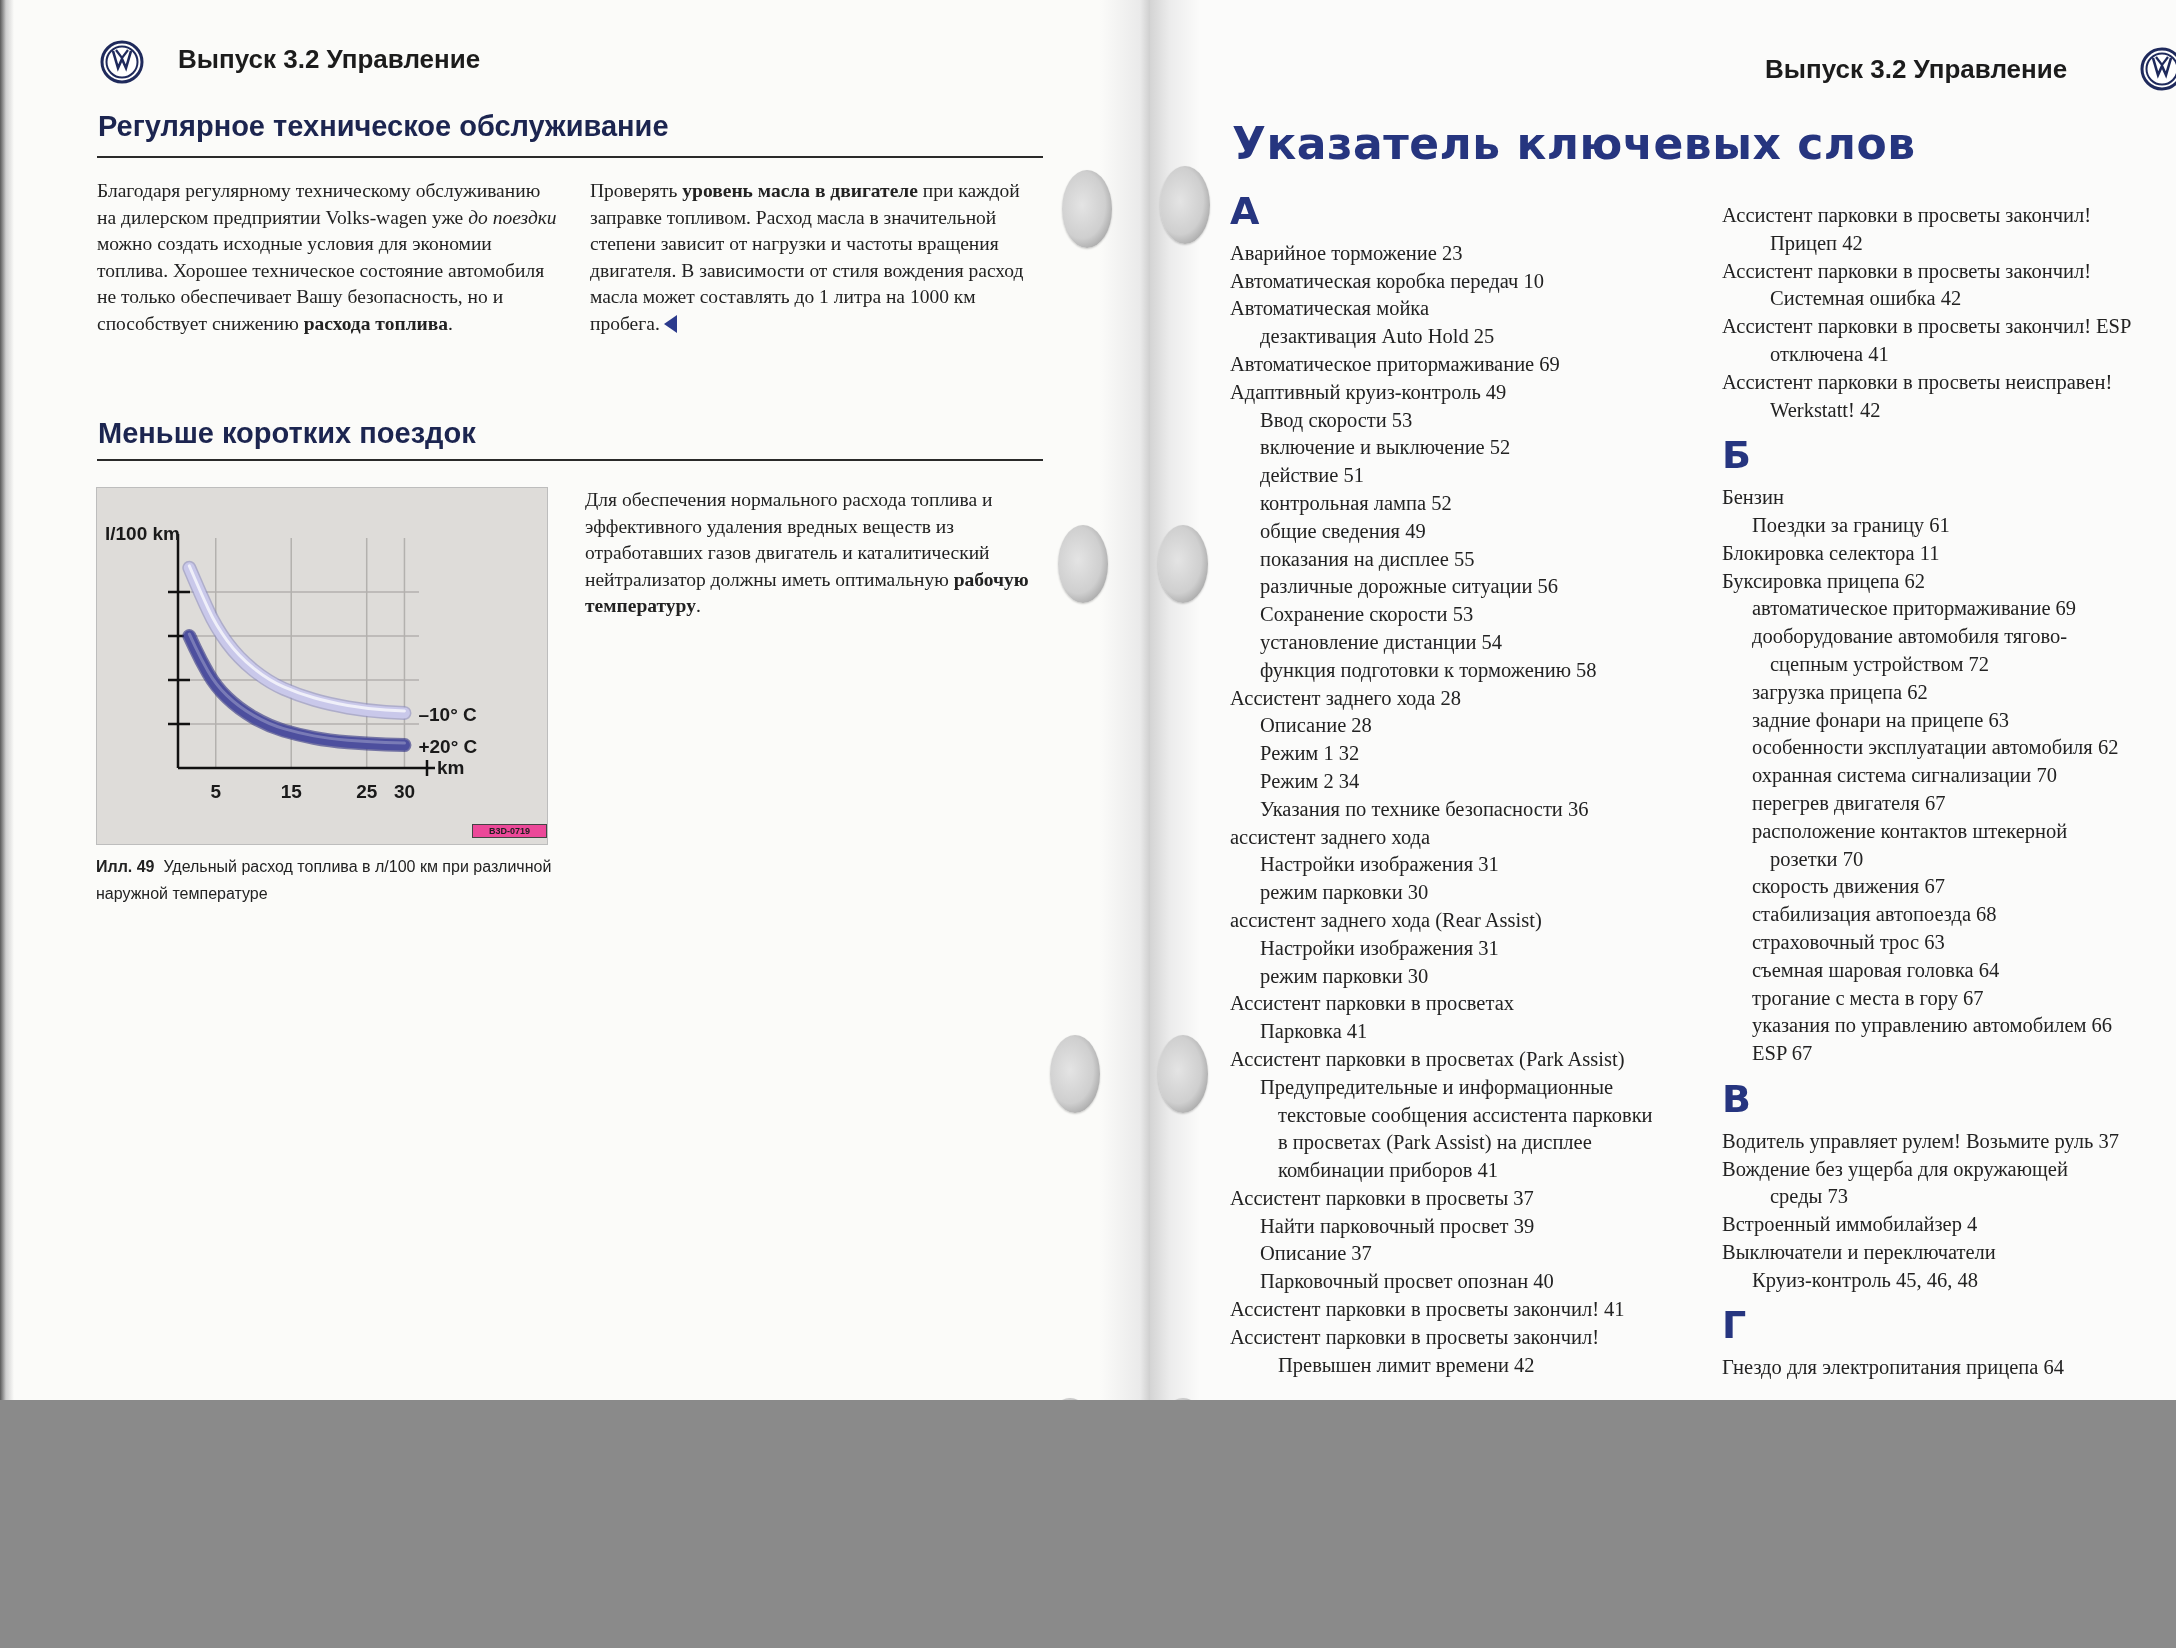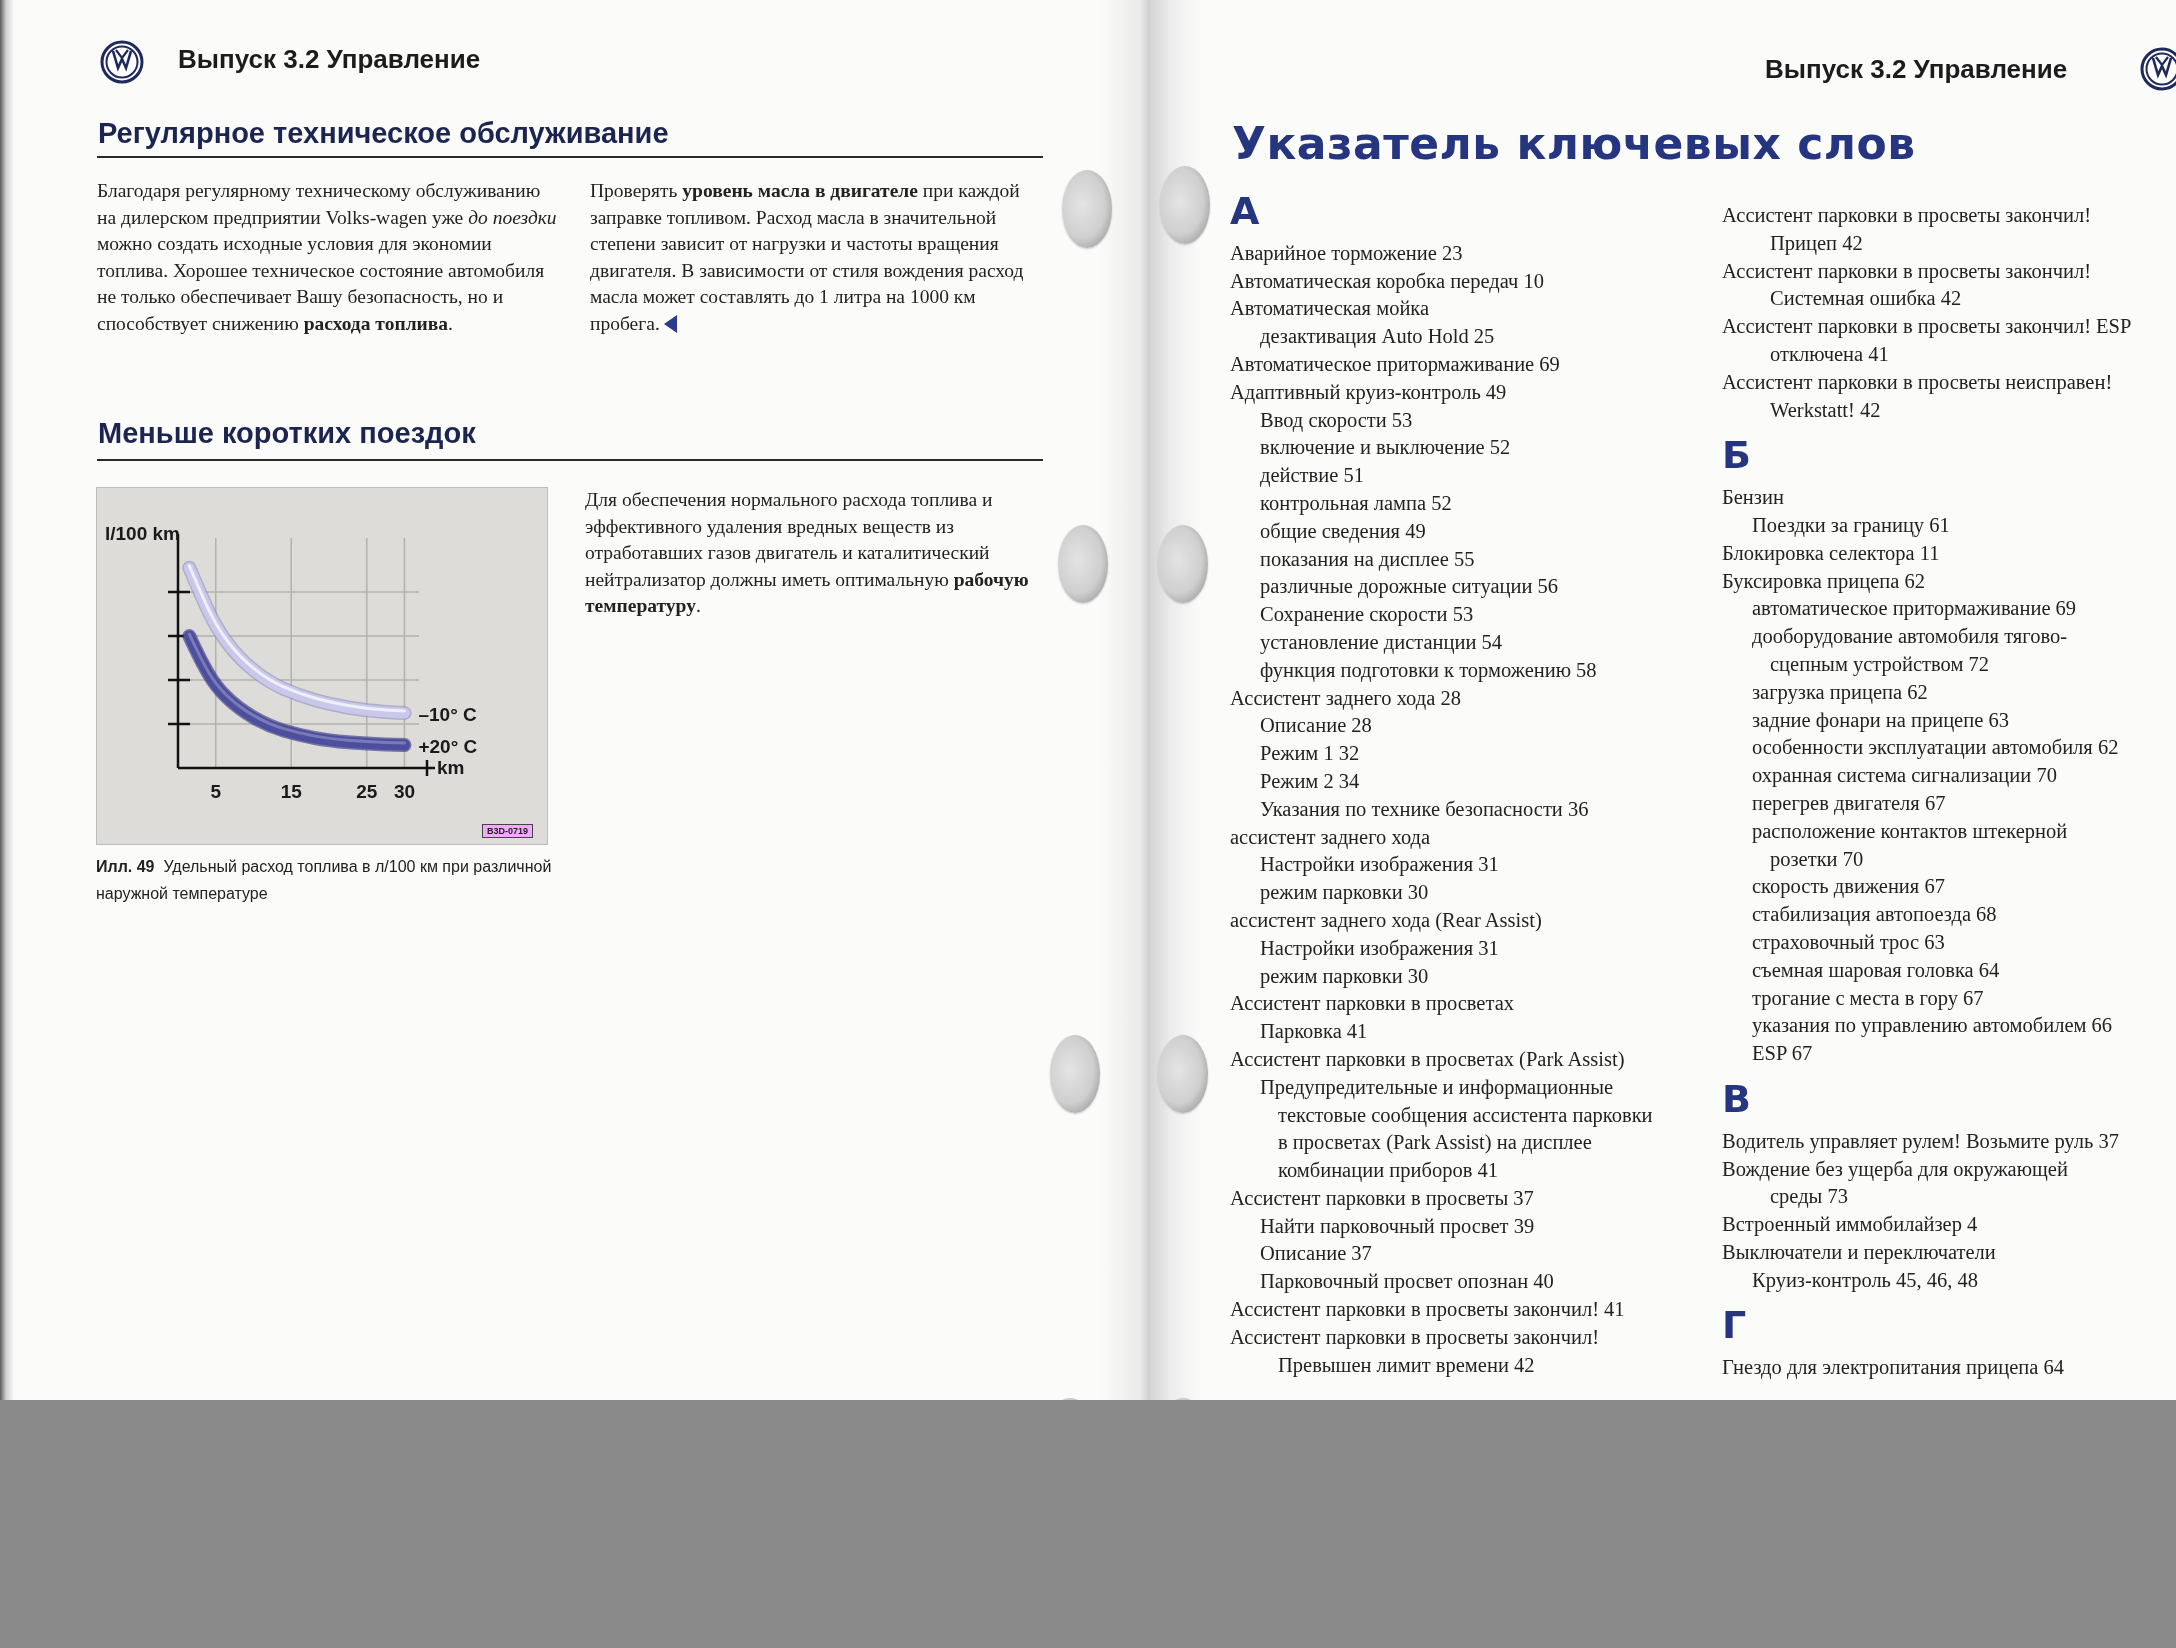--- a/index.html
+++ b/index.html
@@ -34,21 +34,21 @@
 
 <div id="left-page" class="page">
   <svg class="abs vw" style="left:100px;top:40px;" viewBox="0 0 44 44">
     <circle cx="22" cy="22" r="20" fill="#fff" stroke="#1f2a5c" stroke-width="3"></circle>
     <circle cx="22" cy="22" r="15.5" fill="none" stroke="#1f2a5c" stroke-width="2"></circle>
     <path d="M13 11 L18 28 L22 19 L26 28 L31 11" fill="none" stroke="#1f2a5c" stroke-width="2.6"></path>
     <path d="M16 10 L22 18 L28 10" fill="none" stroke="#1f2a5c" stroke-width="2.2"></path>
   </svg>
   <div class="abs hdr" style="left:178px;top:44px;">Выпуск 3.2  Управление</div>
 
-  <div class="abs sec-title" style="left:98px;top:117px;">Регулярное техническое обслуживание</div>
+  <div class="abs sec-title" style="left:98px;top:110px;">Регулярное техническое обслуживание</div>
   <div class="abs rule" style="left:97px;top:156px;width:946px;"></div>
 
   <div class="abs body-text" style="left:97px;top:178px;width:460px;">
     <span>Благодаря регулярному техническому обслуживанию на дилерском предприятии Volks-wagen уже </span><i>до поездки</i><span> можно создать исходные условия для экономии топлива. Хорошее техническое состояние автомобиля не только обеспечивает Вашу безопасность, но и способствует снижению </span><b>расхода топлива</b><span>.</span>
   </div>
   <div class="abs body-text" style="left:590px;top:178px;width:455px;">
     <span>Проверять </span><b>уровень масла в двигателе</b><span> при каждой заправке топливом. Расход масла в значительной степени зависит от нагрузки и частоты вращения двигателя. В зависимости от стиля вождения расход масла может составлять до 1 литра на 1000 км пробега.</span><span class="end-mark"></span>
   </div>
 
   <div class="abs sec-title" style="left:98px;top:417px;">Меньше коротких поездок</div>
@@ -94,21 +94,21 @@
           <text x="321.4545454545455" y="233" font-size="19">–10° C</text>
           <text x="321.4545454545455" y="265.12" font-size="19">+20° C</text>
           <text x="118.74242424242425" y="310" font-size="19" text-anchor="middle">5</text>
           <text x="194.22727272727275" y="310" font-size="19" text-anchor="middle">15</text>
           <text x="269.71212121212125" y="310" font-size="19" text-anchor="middle">25</text>
           <text x="307.4545454545455" y="310" font-size="19" text-anchor="middle">30</text>
           <text x="8" y="52" font-size="19">l/100 km</text>
           <text x="340" y="286" font-size="19">km</text>
         </g>
     </svg>
-    <div class="abs sans" style="right:14px;bottom:6px;border:1px solid #444;background:#f0abfc;font-size:9px;font-weight:bold;padding:1px 4px;">B3D-0719</div>
+    <div class="abs sans" style="right:0;bottom:6px;border:1px solid #444;background:#ec4899;font-size:9px;font-weight:bold;padding:1px 16px;">B3D-0719</div>
   </div>
 
   <div class="abs caption" style="left:96px;top:853px;width:460px;">
     <b>Илл. 49</b>&nbsp;&nbsp;<span>Удельный расход топлива в л/100 км при различной наружной температуре</span>
   </div>
 
   <div class="abs body-text" style="left:585px;top:487px;width:460px;">
     <p><span>Для обеспечения нормального расхода топлива и эффективного удаления вредных веществ из отработавших газов двигатель и каталитический нейтрализатор должны иметь оптимальную </span><b>рабочую температуру</b><span>.</span></p>
   </div>
 

